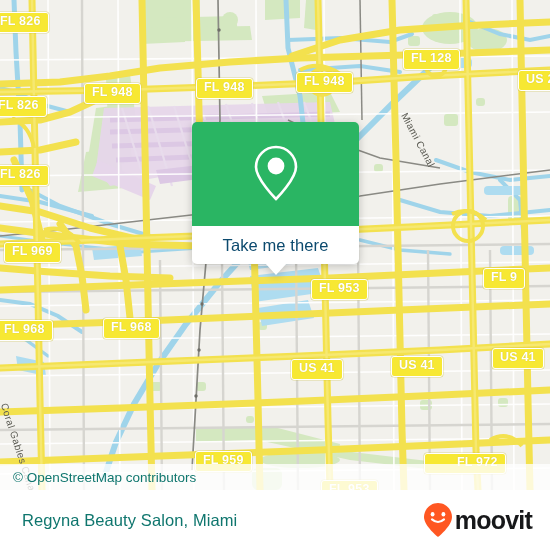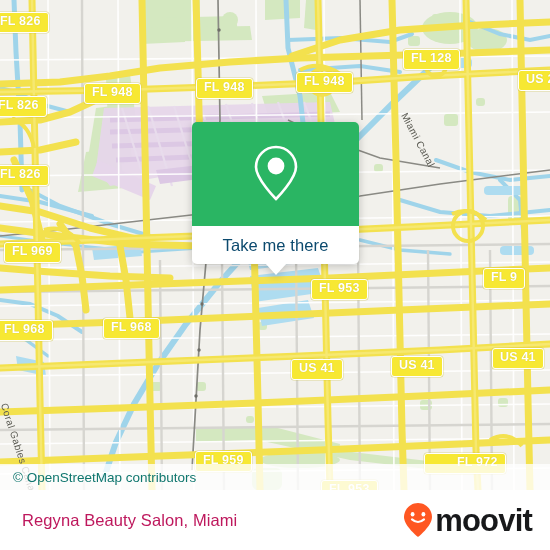--- a/index.html
+++ b/index.html
@@ -24,31 +24,31 @@
   
   #footer {
     position: absolute; left: 0; top: 490px;
     width: 550px; height: 60px;
     background: #ffffff;
     overflow: hidden;
   }
   #footer-title {
     position: absolute; left: 22px; top: 50%;
     transform: translateY(-50%);
-    font-size: 16.5px; color: #be185d;
+    font-size: 16.5px; color: #0f766e;
     letter-spacing: 0.1px;
     white-space: nowrap;
   }
   #footer-logo {
     position: absolute; right: 18px; top: 50%;
     transform: translateY(-50%);
     display: flex; align-items: center; gap: 2px;
   }
   #logo-word {
-    font-size: 31px; font-weight: bold; color: #17181a;
+    font-size: 25px; font-weight: bold; color: #17181a;
     letter-spacing: -0.8px; line-height: 1;
   }
 
   
   #attribution-strip {
     position: absolute; left: 0; bottom: 0;
     width: 550px; height: 26px;
     background: rgba(255,255,255,0.78);
   }
   #attribution-text {

